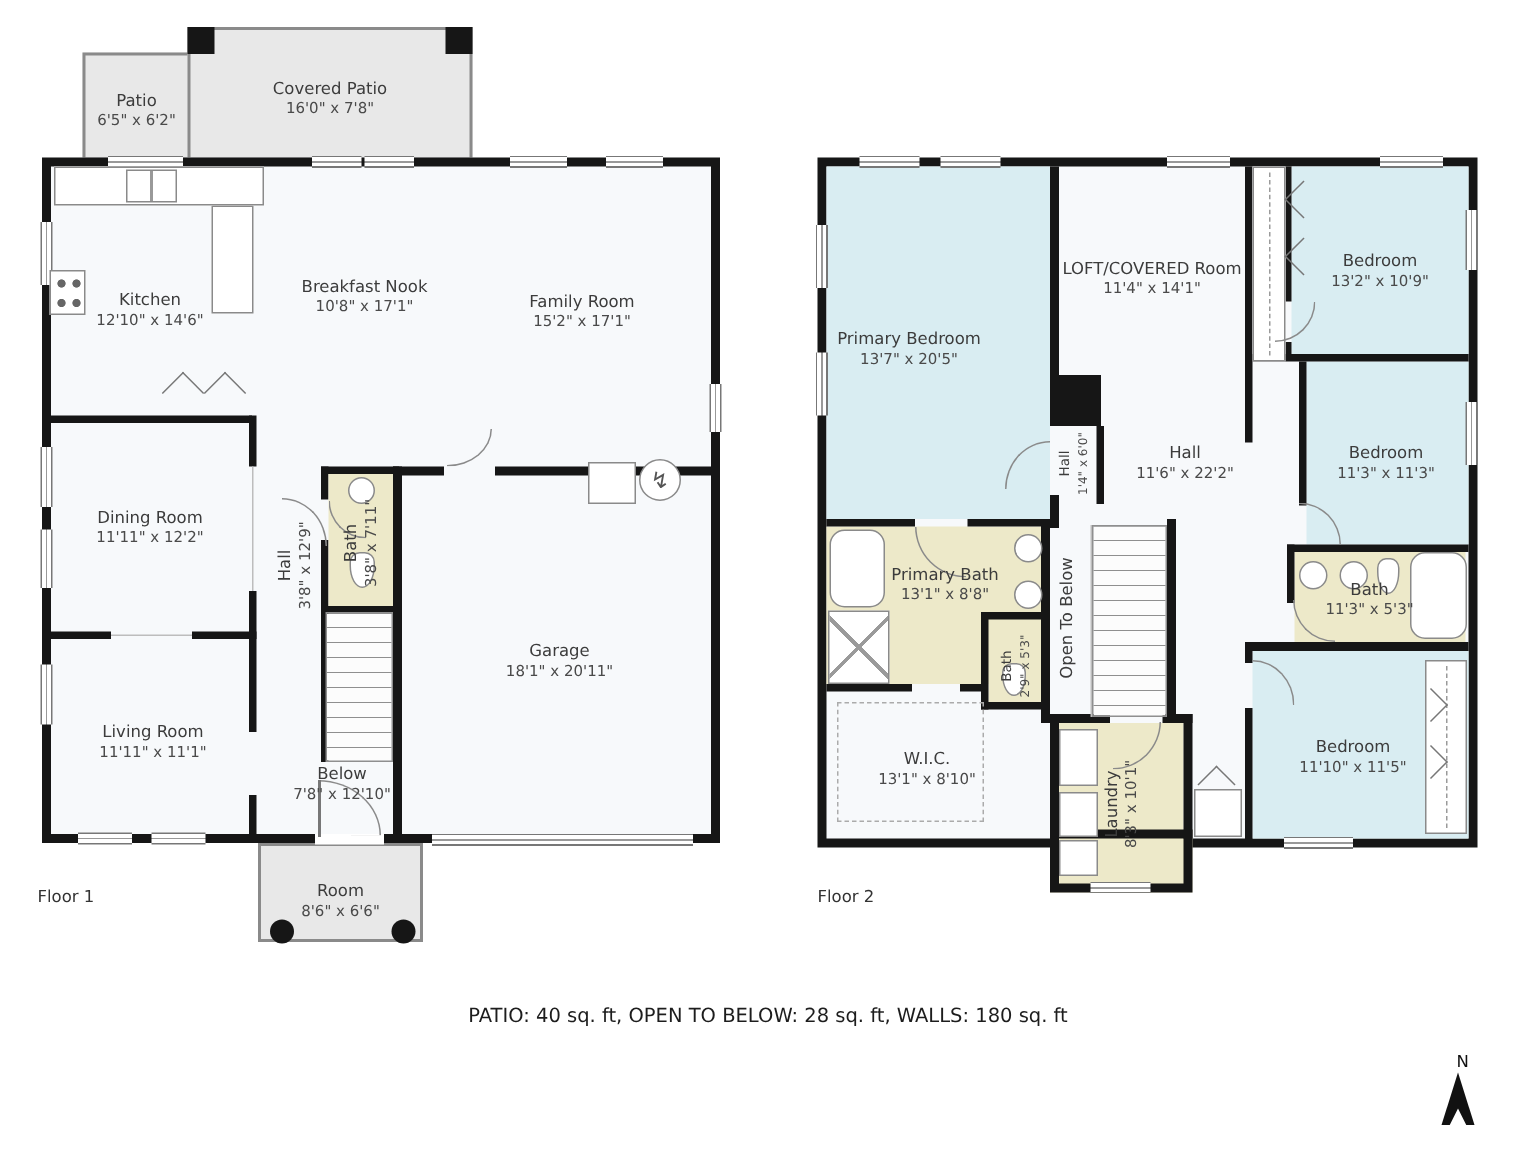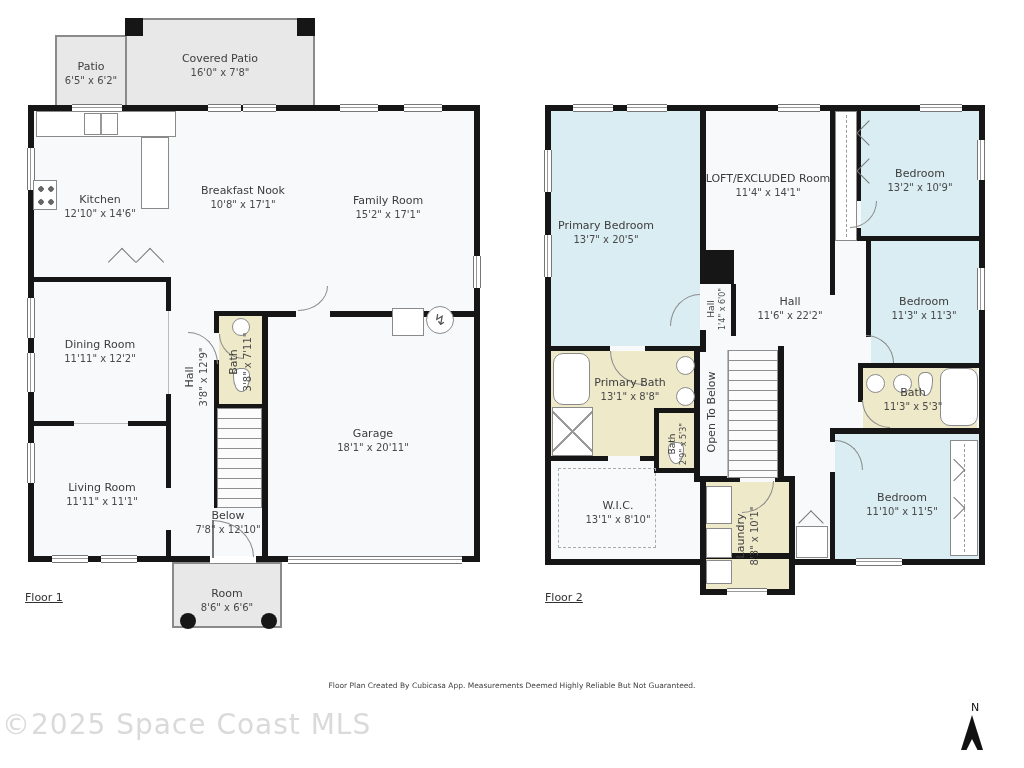--- a/index.html
+++ b/index.html
@@ -35,21 +35,21 @@
       background-image: radial-gradient(circle at 7px 8px, #666 2.5px, transparent 3px),
                         radial-gradient(circle at 17px 8px, #666 2.5px, transparent 3px),
                         radial-gradient(circle at 7px 21px, #666 2.5px, transparent 3px),
                         radial-gradient(circle at 17px 21px, #666 2.5px, transparent 3px);
       border:1px solid #8a8a8a; }
   .sink { position:absolute; background:linear-gradient(to right,#fff 0 46%, #999 46% 54%, #fff 54% 100%); border:1px solid #8a8a8a; }
   .lb { position:absolute; transform:translate(-50%,-50%); text-align:center; color:#3c3c3c; line-height:1.3; white-space:nowrap; }
   .lb .n { font-size:11px; }
   .lb .d { font-size:10px; color:#4a4a4a; }
   .rot { transform:translate(-50%,-50%) rotate(-90deg); }
-  .floorlbl { position:absolute; font-size:11px; color:#333;text-decoration:underline; }
+  .floorlbl { position:absolute; font-size:11px; color:#333; }
   .summary { position:absolute; left:0; top:670px; width:1024px; text-align:center; color:#1d1d1d; }
   .summary .l1 { font-size:14px; font-weight:bold; line-height:16px; }
   .summary .ln { font-size:13px; line-height:16px; }
   .summary .fine { font-size:7.5px; color:#3f3f3f; margin-top:11px; }
   .watermark { position:absolute; left:2px; top:708px; font-size:28px; color:#dadada; letter-spacing:1px; }
   .compassN { position:absolute; left:971px; top:701px; font-size:11px; color:#111; }
   .ctri { position:absolute; left:961px; top:715px; width:0; height:0;
           border-left:11px solid transparent; border-right:11px solid transparent; border-bottom:35px solid #111; }
   .cnotch { position:absolute; left:966px; top:739px; width:0; height:0;
           border-left:6px solid transparent; border-right:6px solid transparent; border-bottom:12px solid #fff; }
@@ -255,21 +255,21 @@
   <div class="door d2" style="left:835px;top:440px;width:28px;height:30px"></div>
   <div class="door d3" style="left:742px;top:481px;width:32px;height:32px"></div>
   <div class="door d3" style="left:850px;top:201px;width:27px;height:27px"></div>
   <div class="door d1" style="left:670px;top:294px;width:30px;height:32px"></div>
 
   <div class="lb" style="left:606px;top:233px">
       <div class="n">Primary Bedroom</div>
       <div class="d">13'7" x 20'5"</div>
     </div>
   <div class="lb" style="left:768px;top:186px">
-      <div class="n">LOFT/EXCLUDED Room</div>
+      <div class="n">LOFT/COVERED Room</div>
       <div class="d">11'4" x 14'1"</div>
     </div>
   <div class="lb" style="left:920px;top:181px">
       <div class="n">Bedroom</div>
       <div class="d">13'2" x 10'9"</div>
     </div>
   <div class="lb" style="left:924px;top:309px">
       <div class="n">Bedroom</div>
       <div class="d">11'3" x 11'3"</div>
     </div>
@@ -304,22 +304,21 @@
       <div class="n">Bath</div>
       <div class="d">11'3" x 5'3"</div>
     </div>
   <div class="lb" style="left:902px;top:505px">
       <div class="n">Bedroom</div>
       <div class="d">11'10" x 11'5"</div>
     </div>
   <div class="floorlbl" style="left:545px;top:591px">Floor 2</div>
 
   <div class="summary">
-    <div class="fine">Floor Plan Created By Cubicasa App. Measurements Deemed Highly Reliable But Not Guaranteed.</div>
+    <div class="ln">PATIO: 40 sq. ft, OPEN TO BELOW: 28 sq. ft, WALLS: 180 sq. ft</div>
   </div>
 
-  <div class="watermark">©2025 Space Coast MLS</div>
 
   <div class="compassN">N</div>
   <div class="ctri"></div>
   <div class="cnotch"></div>
 
 </div>
 
 </body></html>

